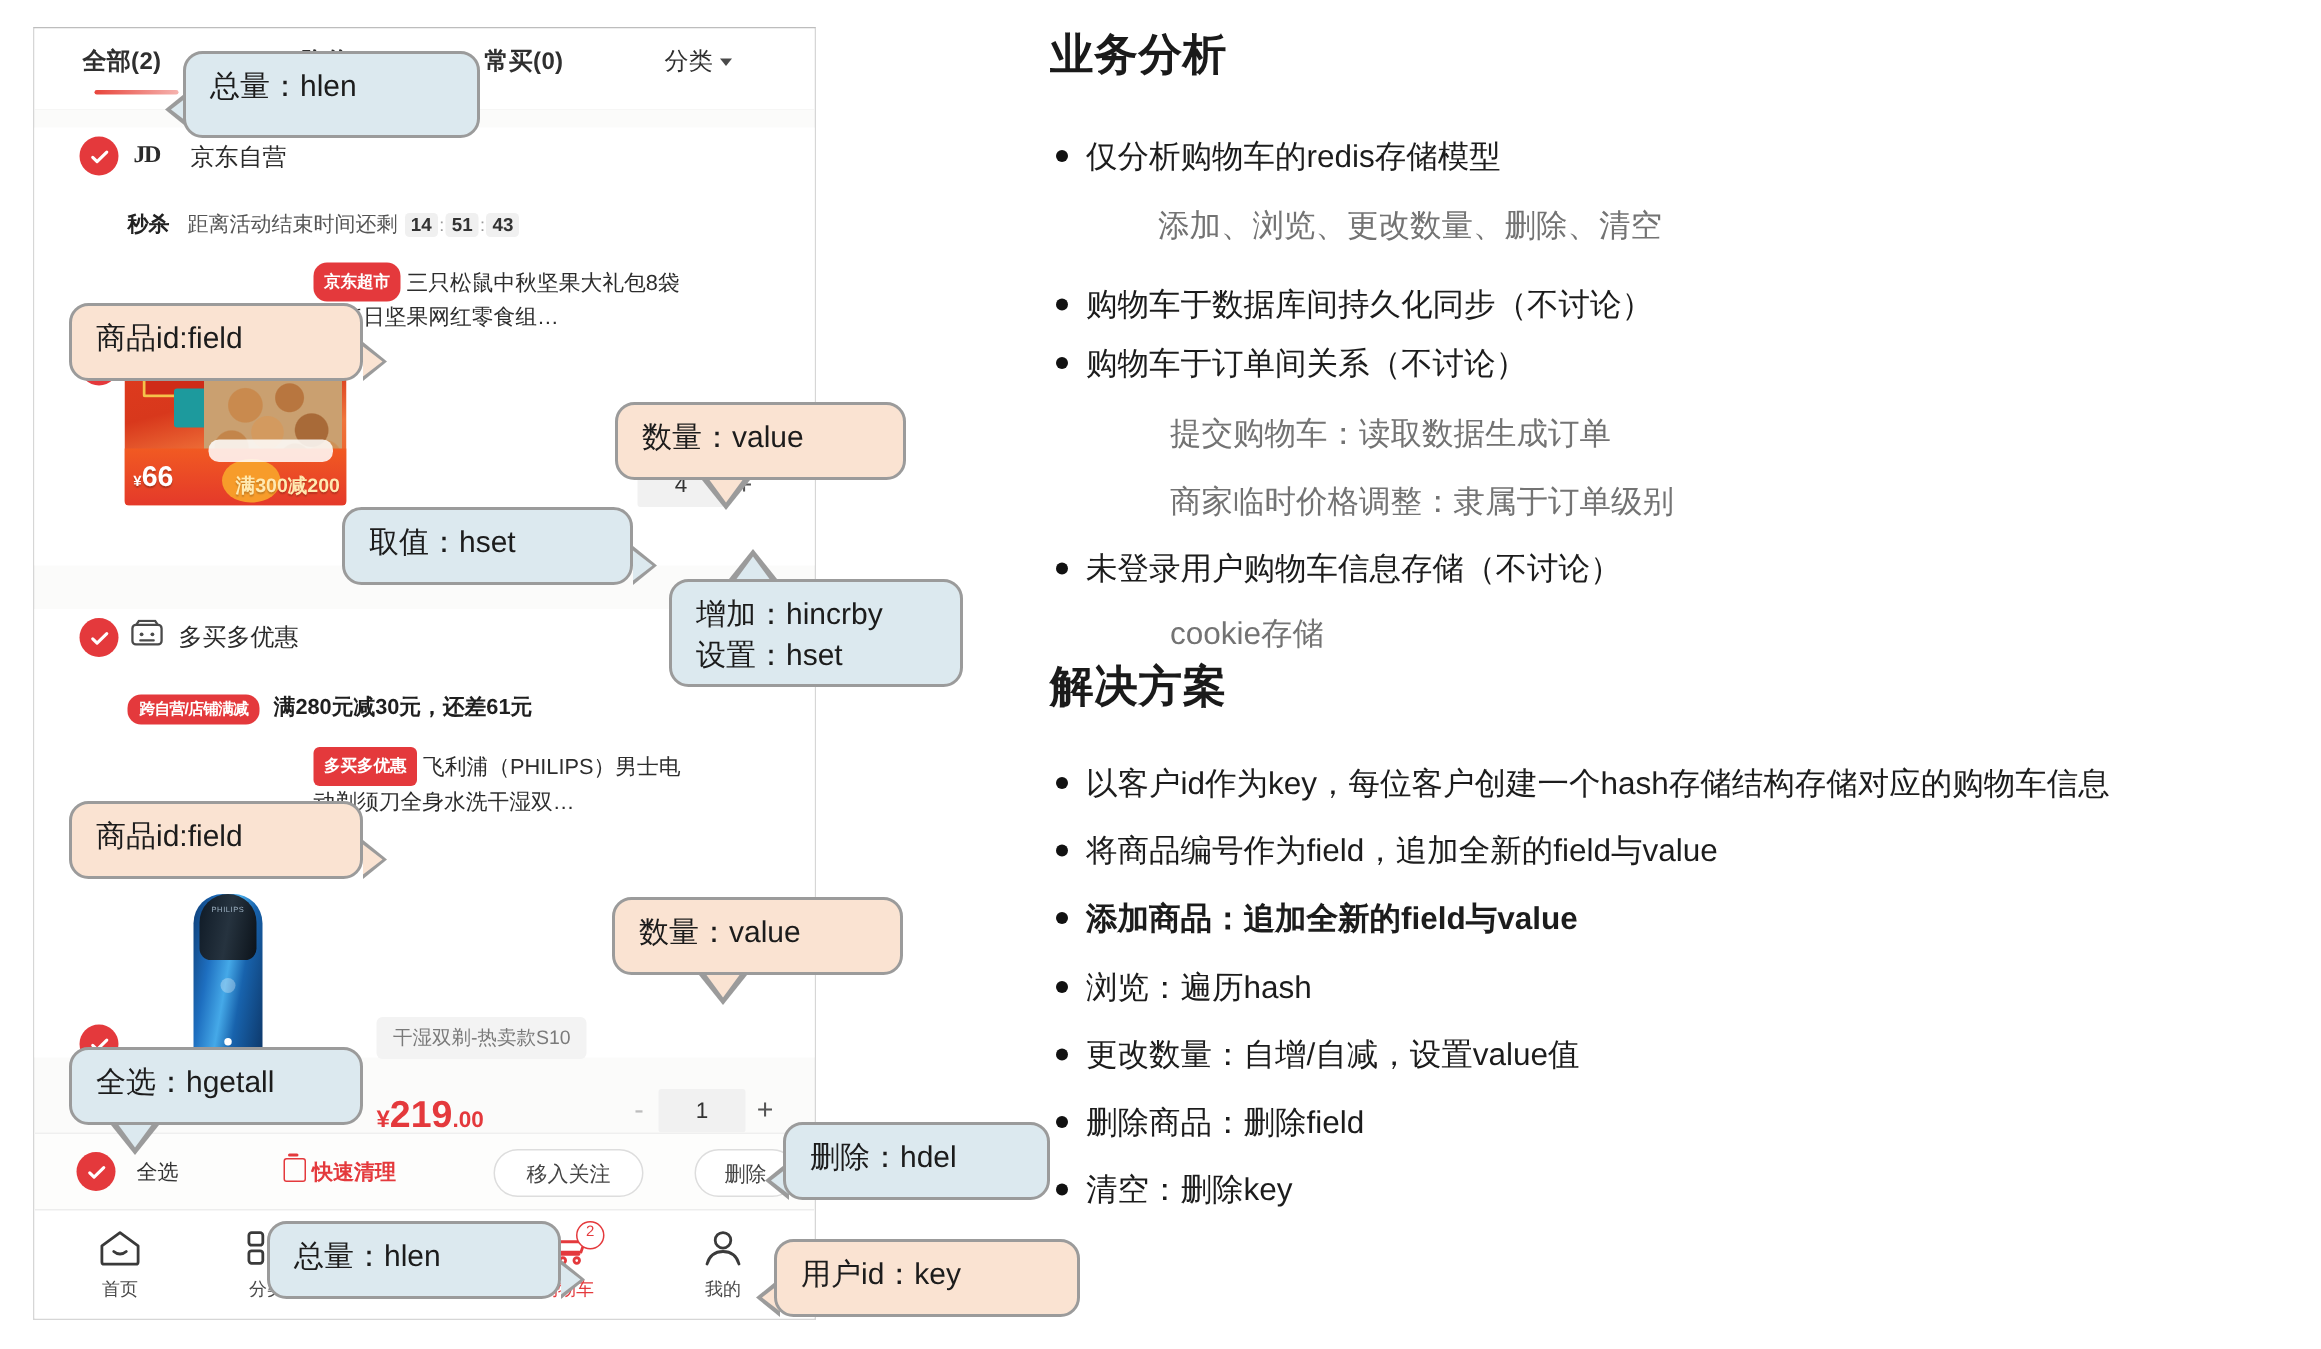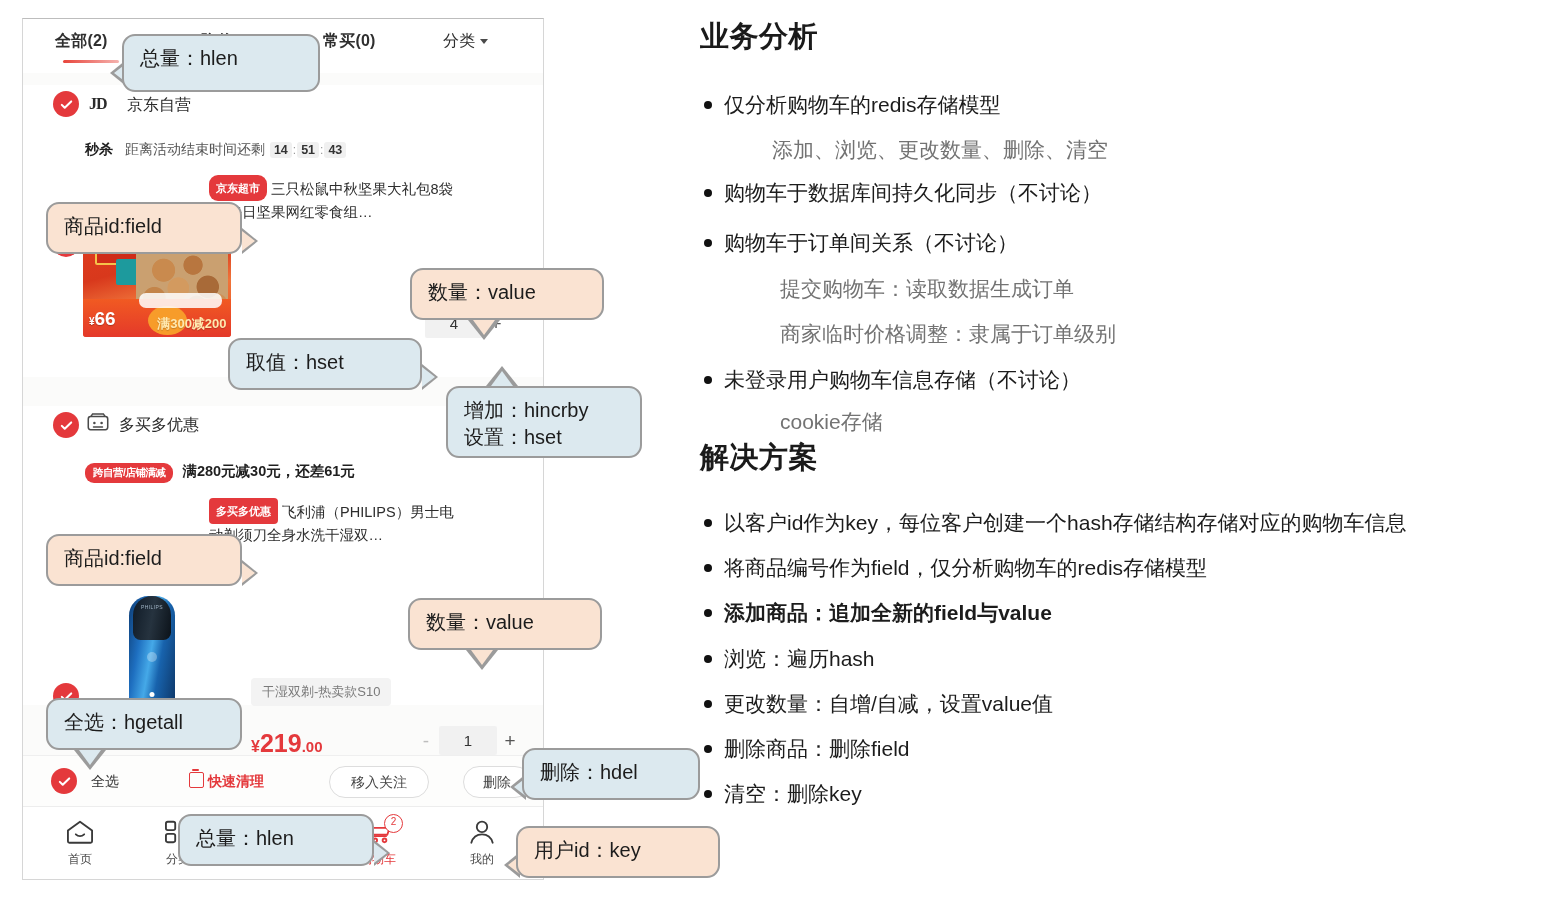--- a/index.html
+++ b/index.html
@@ -539,29 +539,29 @@
   </div>
 <div class="callout peach" id="co-key">
   <span class="ln">用户id：key</span>
 </div>
 
 <div id="right">
   <div class="h1" id="h-biz">业务分析</div>
 
   <div class="bullet-li" style="left:14px;top:91px;"><i class="dot"></i><span>仅分析购物车的redis存储模型</span></div>
   <div class="sub-li" style="left:82px;top:136px;"><span>添加、浏览、更改数量、删除、清空</span></div>
-  <div class="bullet-li" style="left:14px;top:179px;"><i class="dot"></i><span>购物车于数据库间持久化同步（不讨论）</span></div>
+  <div class="bullet-li" style="left:14px;top:190px;"><i class="dot"></i><span>购物车于数据库间持久化同步（不讨论）</span></div>
   <div class="bullet-li" style="left:14px;top:229px;"><i class="dot"></i><span>购物车于订单间关系（不讨论）</span></div>
   <div class="sub-li" style="left:90px;top:275px;"><span>提交购物车：读取数据生成订单</span></div>
   <div class="sub-li" style="left:90px;top:320px;"><span>商家临时价格调整：隶属于订单级别</span></div>
   <div class="bullet-li" style="left:14px;top:366px;"><i class="dot"></i><span>未登录用户购物车信息存储（不讨论）</span></div>
   <div class="sub-li" style="left:90px;top:408px;"><span>cookie存储</span></div>
 
   <div class="h1" id="h-sol">解决方案</div>
 
   <div class="bullet-li" style="left:14px;top:509px;"><i class="dot"></i><span>以客户id作为key，每位客户创建一个hash存储结构存储对应的购物车信息</span></div>
-  <div class="bullet-li" style="left:14px;top:554px;"><i class="dot"></i><span>将商品编号作为field，仅分析购物车的redis存储模型</span></div>
+  <div class="bullet-li" style="left:14px;top:554px;"><i class="dot"></i><span>将商品编号作为field，追加全新的field与value</span></div>
   <div class="bullet-li" style="left:14px;top:599px;font-weight:bold;"><i class="dot"></i><span>添加商品：追加全新的field与value</span></div>
   <div class="bullet-li" style="left:14px;top:645px;"><i class="dot"></i><span>浏览：遍历hash</span></div>
   <div class="bullet-li" style="left:14px;top:690px;"><i class="dot"></i><span>更改数量：自增/自减，设置value值</span></div>
   <div class="bullet-li" style="left:14px;top:735px;"><i class="dot"></i><span>删除商品：删除field</span></div>
   <div class="bullet-li" style="left:14px;top:780px;"><i class="dot"></i><span>清空：删除key</span></div>
 </div>
 
 </body></html>

